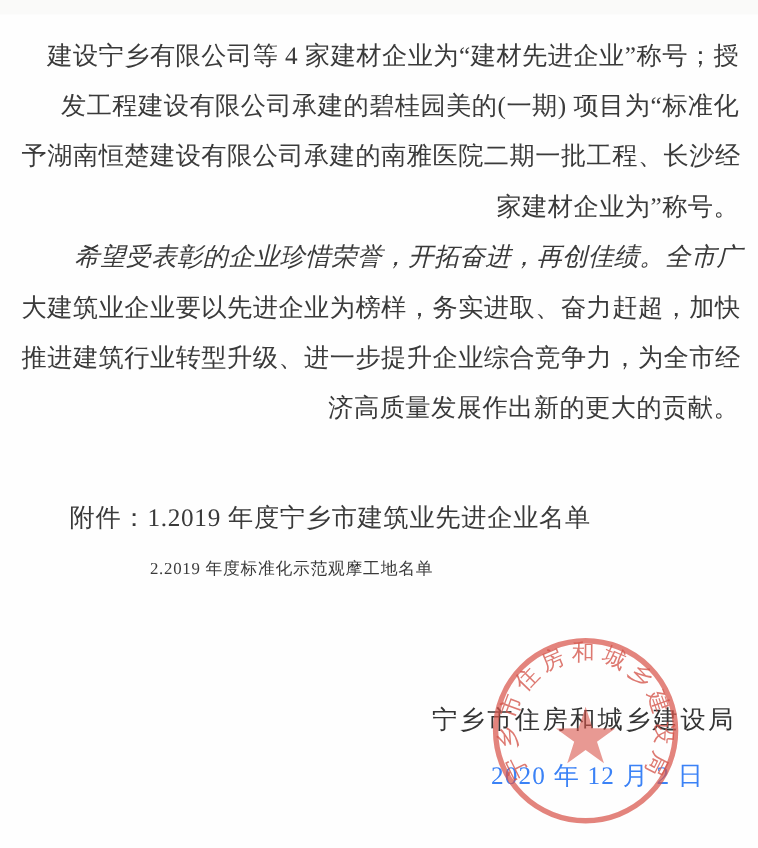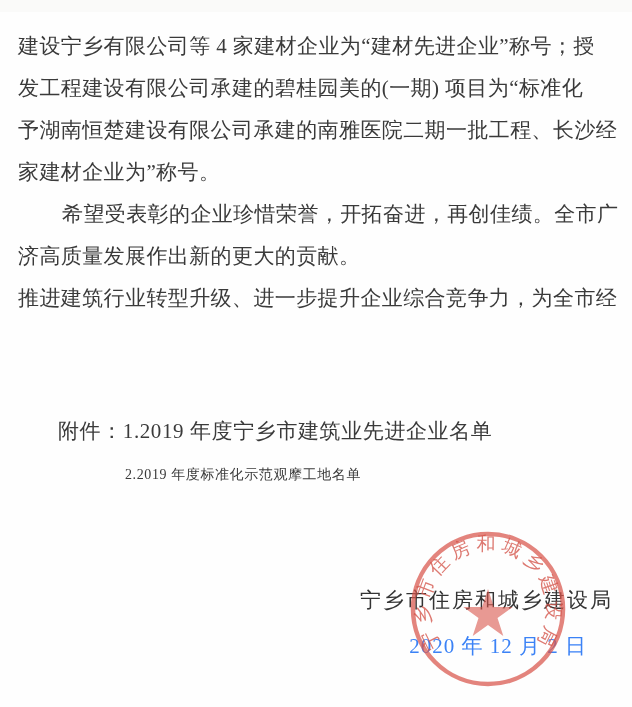--- a/index.html
+++ b/index.html
@@ -18,26 +18,28 @@
   }
   
   .content {
     position: absolute;
     top: 25px;
     left: 18px;
     width: 598px;
     font-size: 21px;
     line-height: 42px;
     letter-spacing: 0.4px;
+    text-align: right;
   }
   .line {
     white-space: nowrap;
   }
   .indent {
     padding-left: 44px;
+    font-style: italic;
   }
   
   .attach-line-1 {
     position: absolute;
     top: 410px;
     left: 58px;
     font-size: 21px;
     line-height: 43px;
     letter-spacing: 0.6px;
     white-space: nowrap;
@@ -102,22 +104,23 @@
 
   <div class="content">
     <div>
       <div class="line">建设宁乡有限公司等 4 家建材企业为“建材先进企业”称号；授</div>
       <div class="line">发工程建设有限公司承建的碧桂园美的(一期) 项目为“标准化</div>
       <div class="line">予湖南恒楚建设有限公司承建的南雅医院二期一批工程、长沙经</div>
       <div class="line">家建材企业为”称号。</div>
     </div>
     <div>
       <div class="line indent">希望受表彰的企业珍惜荣誉，开拓奋进，再创佳绩。全市广</div>
+      <div class="line">大建筑业企业要以先进企业为榜样，务实进取、奋力赶超，加快</div>
+      <div class="line">推进建筑行业转型升级、进一步提升企业综合竞争力，为全市经</div>
       <div class="line">济高质量发展作出新的更大的贡献。</div>
-      <div class="line">推进建筑行业转型升级、进一步提升企业综合竞争力，为全市经</div>
     </div>
   </div>
 
   <div class="attach-line-1">
     <span>附件：</span><span>1.2019 年度宁乡市建筑业先进企业名单</span>
   </div>
   <div class="attach-line-2">2.2019 年度标准化示范观摩工地名单</div>
 
   <div class="agency">宁乡市住房和城乡建设局</div>
   <div class="doc-date">2020 年 12 月 2 日</div>

